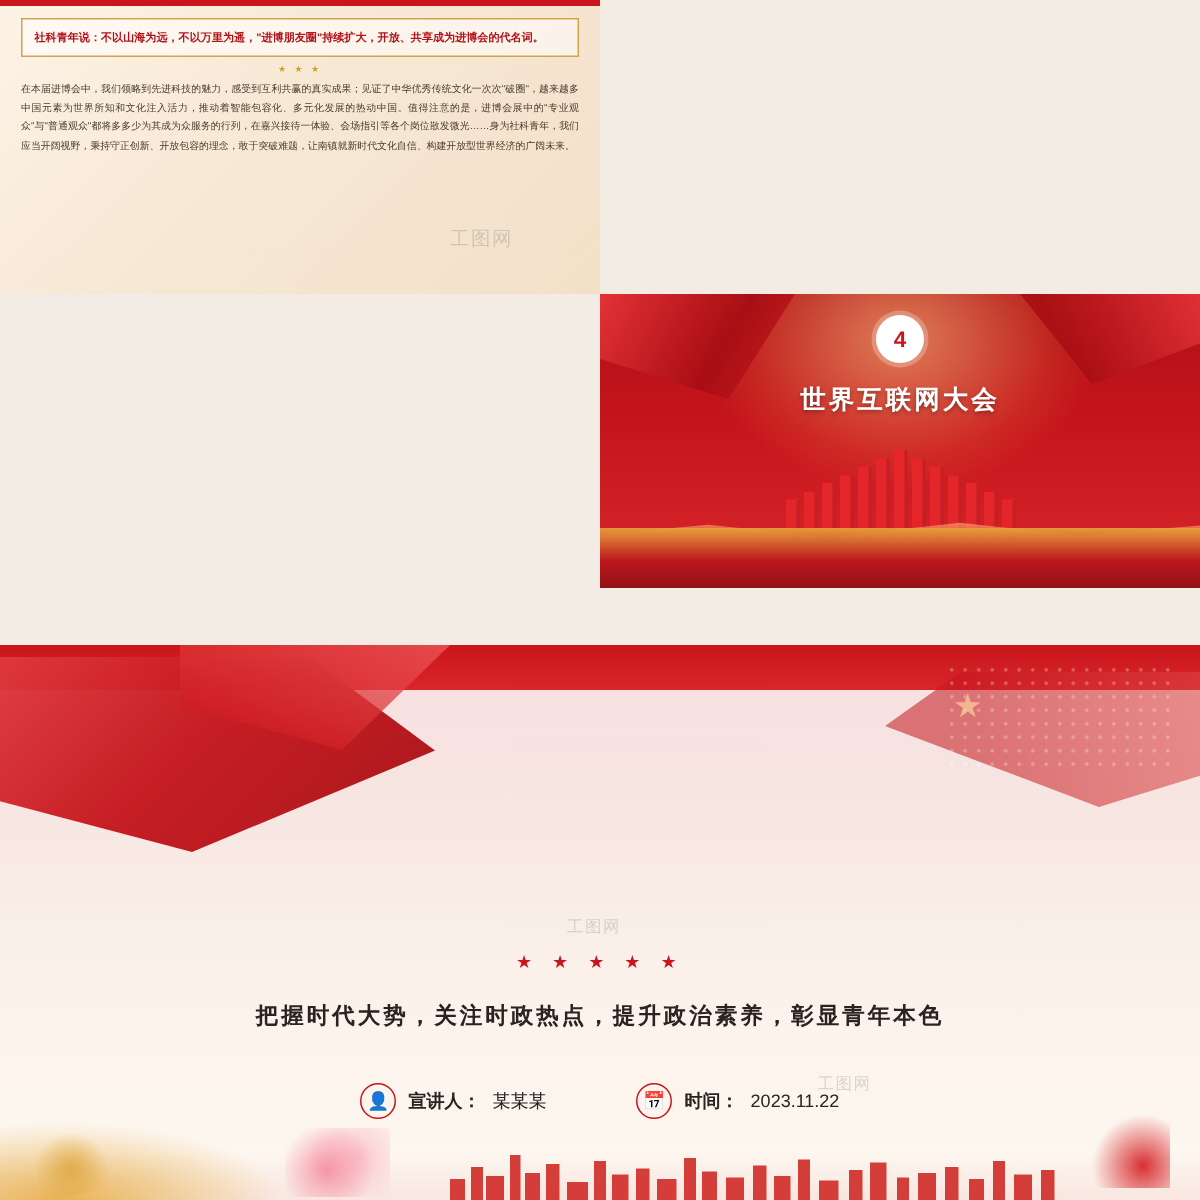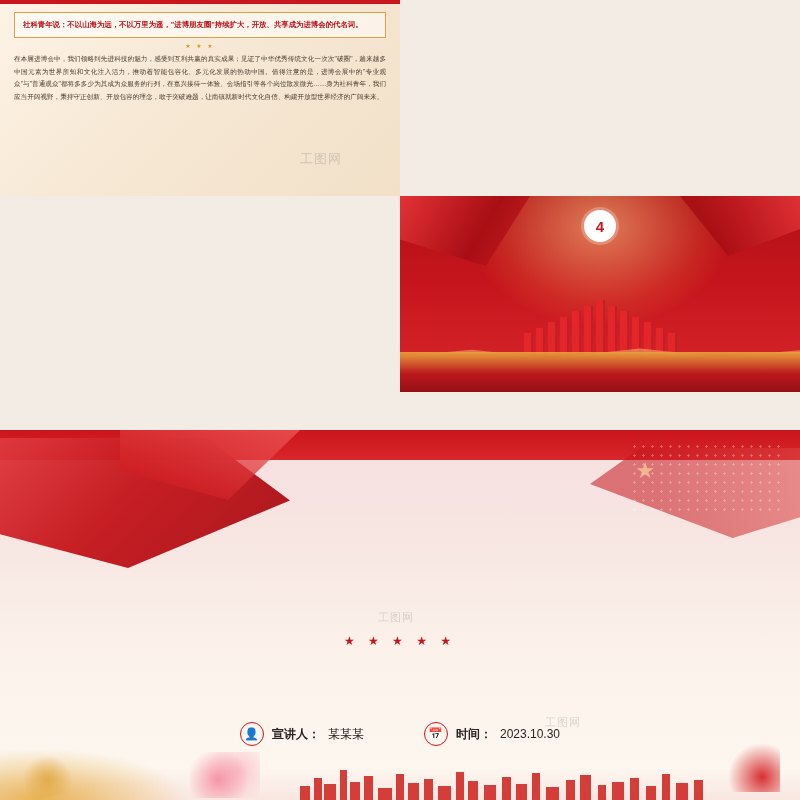--- a/index.html
+++ b/index.html
@@ -233,20 +233,21 @@
         <p>在本届进博会中，我们领略到先进科技的魅力，感受到互利共赢的真实成果；见证了中华优秀传统文化一次次"破圈"，越来越多中国元素为世界所知和文化注入活力，推动着智能包容化、多元化发展的热动中国。值得注意的是，进博会展中的"专业观众"与"普通观众"都将多多少为其成为众服务的行列，在嘉兴接待一体验、会场指引等各个岗位散发微光……身为社科青年，我们应当开阔视野，秉持守正创新、开放包容的理念，敢于突破难题，让南镇就新时代文化自信、构建开放型世界经济的广阔未来。</p>
       </div>
     </div>
 
     <div class="cell c2 s2">
       <div class="s2-glow"></div>
       <div class="s2-ribbon"></div>
       <div class="s2-ribbon2"></div>
       <div class="s2-num">4</div>
       <div class="s2-title">
+        <div>世界互联网大会</div>
       </div>
       <div class="s2-flags" id="flagRow">
           <i style="height: 25px;"></i>
           <i style="height: 30.5px;"></i>
           <i style="height: 36px;"></i>
           <i style="height: 41.5px;"></i>
           <i style="height: 47px;"></i>
           <i style="height: 52.5px;"></i>
           <i style="height: 58px;"></i>
           <i style="height: 52.5px;"></i>
@@ -277,31 +278,32 @@
 
   <div class="hero">
     <div class="hero-topband"></div>
     <div class="hero-redsheet"></div>
     <div class="hero-redsheet2"></div>
     <div class="hero-rightribbon"></div>
     <div class="hero-dots"></div>
     <div class="hero-star">★</div>
 
     <div class="hero-stars">★ ★ ★ ★ ★</div>
+    <div class="hero-sub">把握时代大势，关注时政热点，提升政治素养，彰显青年本色</div>
 
     <div class="hero-meta">
       <div class="meta-item">
         <span class="meta-ico">👤</span>
         <span class="meta-label">宣讲人：</span>
         <span class="meta-val">某某某</span>
       </div>
       <div class="meta-item">
         <span class="meta-ico">📅</span>
         <span class="meta-label">时间：</span>
-        <span class="meta-val">2023.10.30</span>
+        <span class="meta-val">2023.11.22</span>
       </div>
     </div>
 
     <div class="hero-bottom">
       <div class="sky"></div>
       <div id="skyline">
           <div class="sk" style="left: 300px; width: 10px; height: 14px;"></div>
           <div class="sk" style="left: 314px; width: 8px; height: 22px;"></div>
           <div class="sk" style="left: 324px; width: 12px; height: 16px;"></div>
           <div class="sk" style="left: 340px; width: 7px; height: 30px;"></div>

